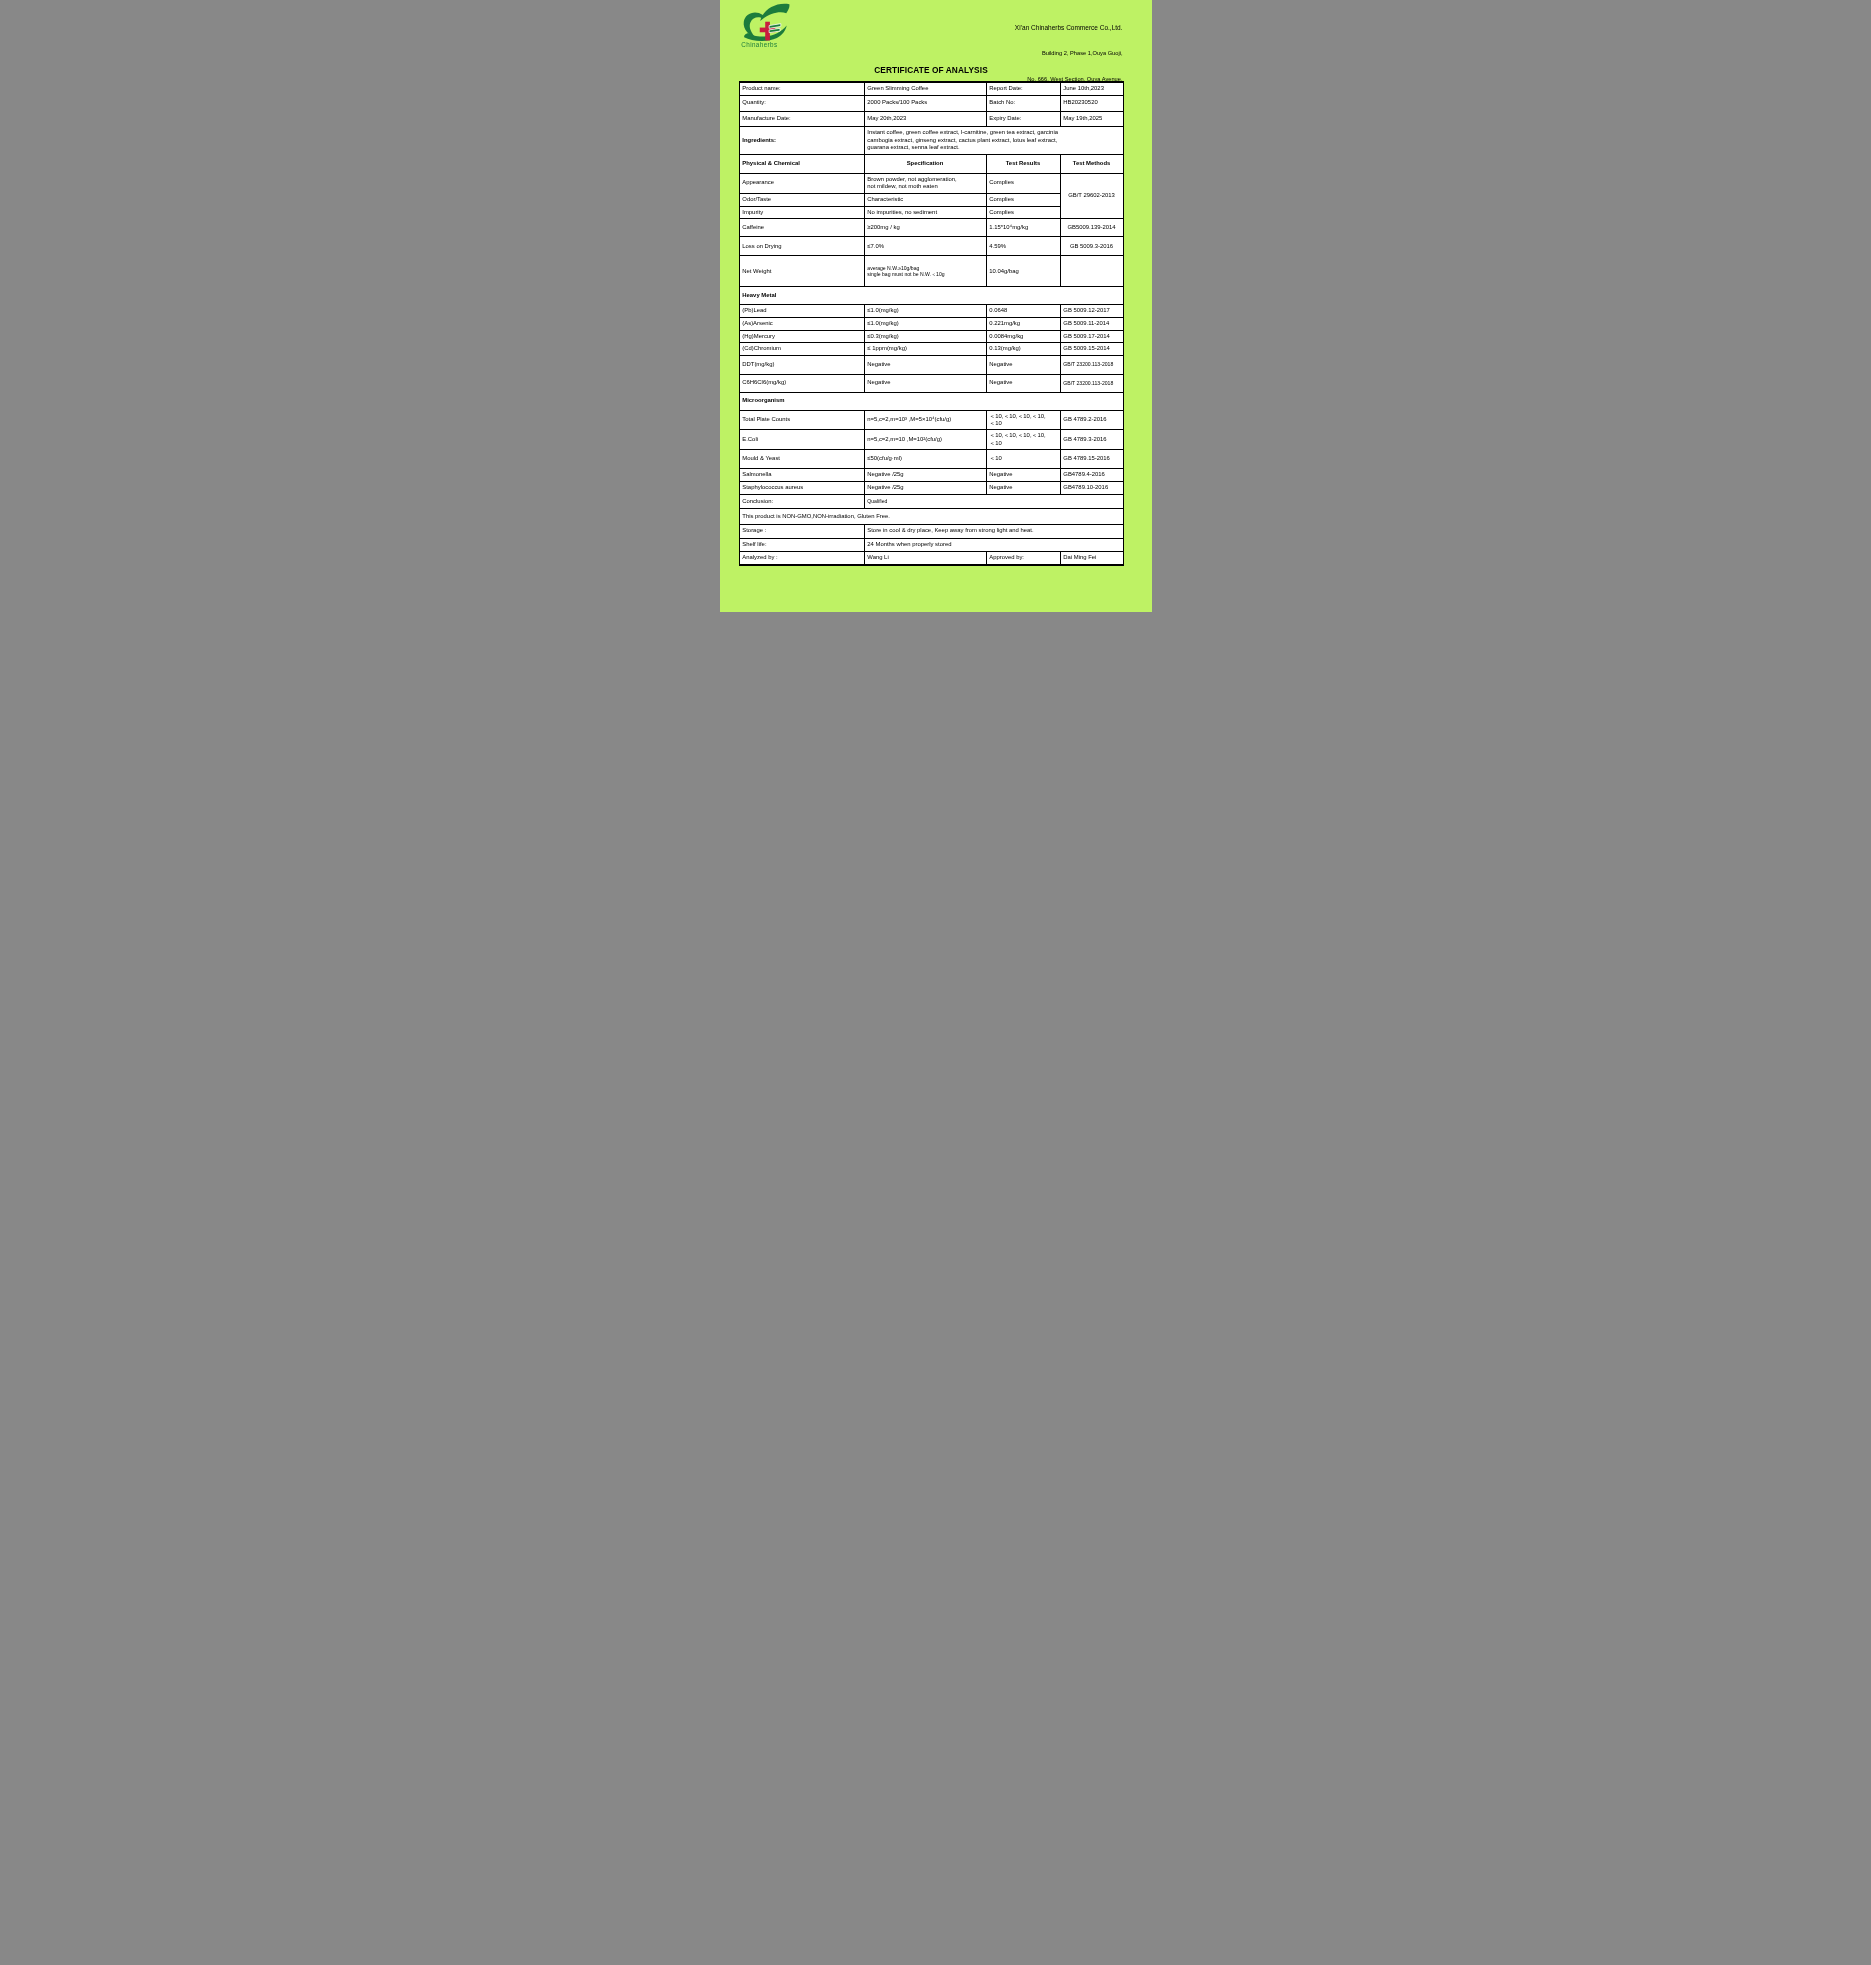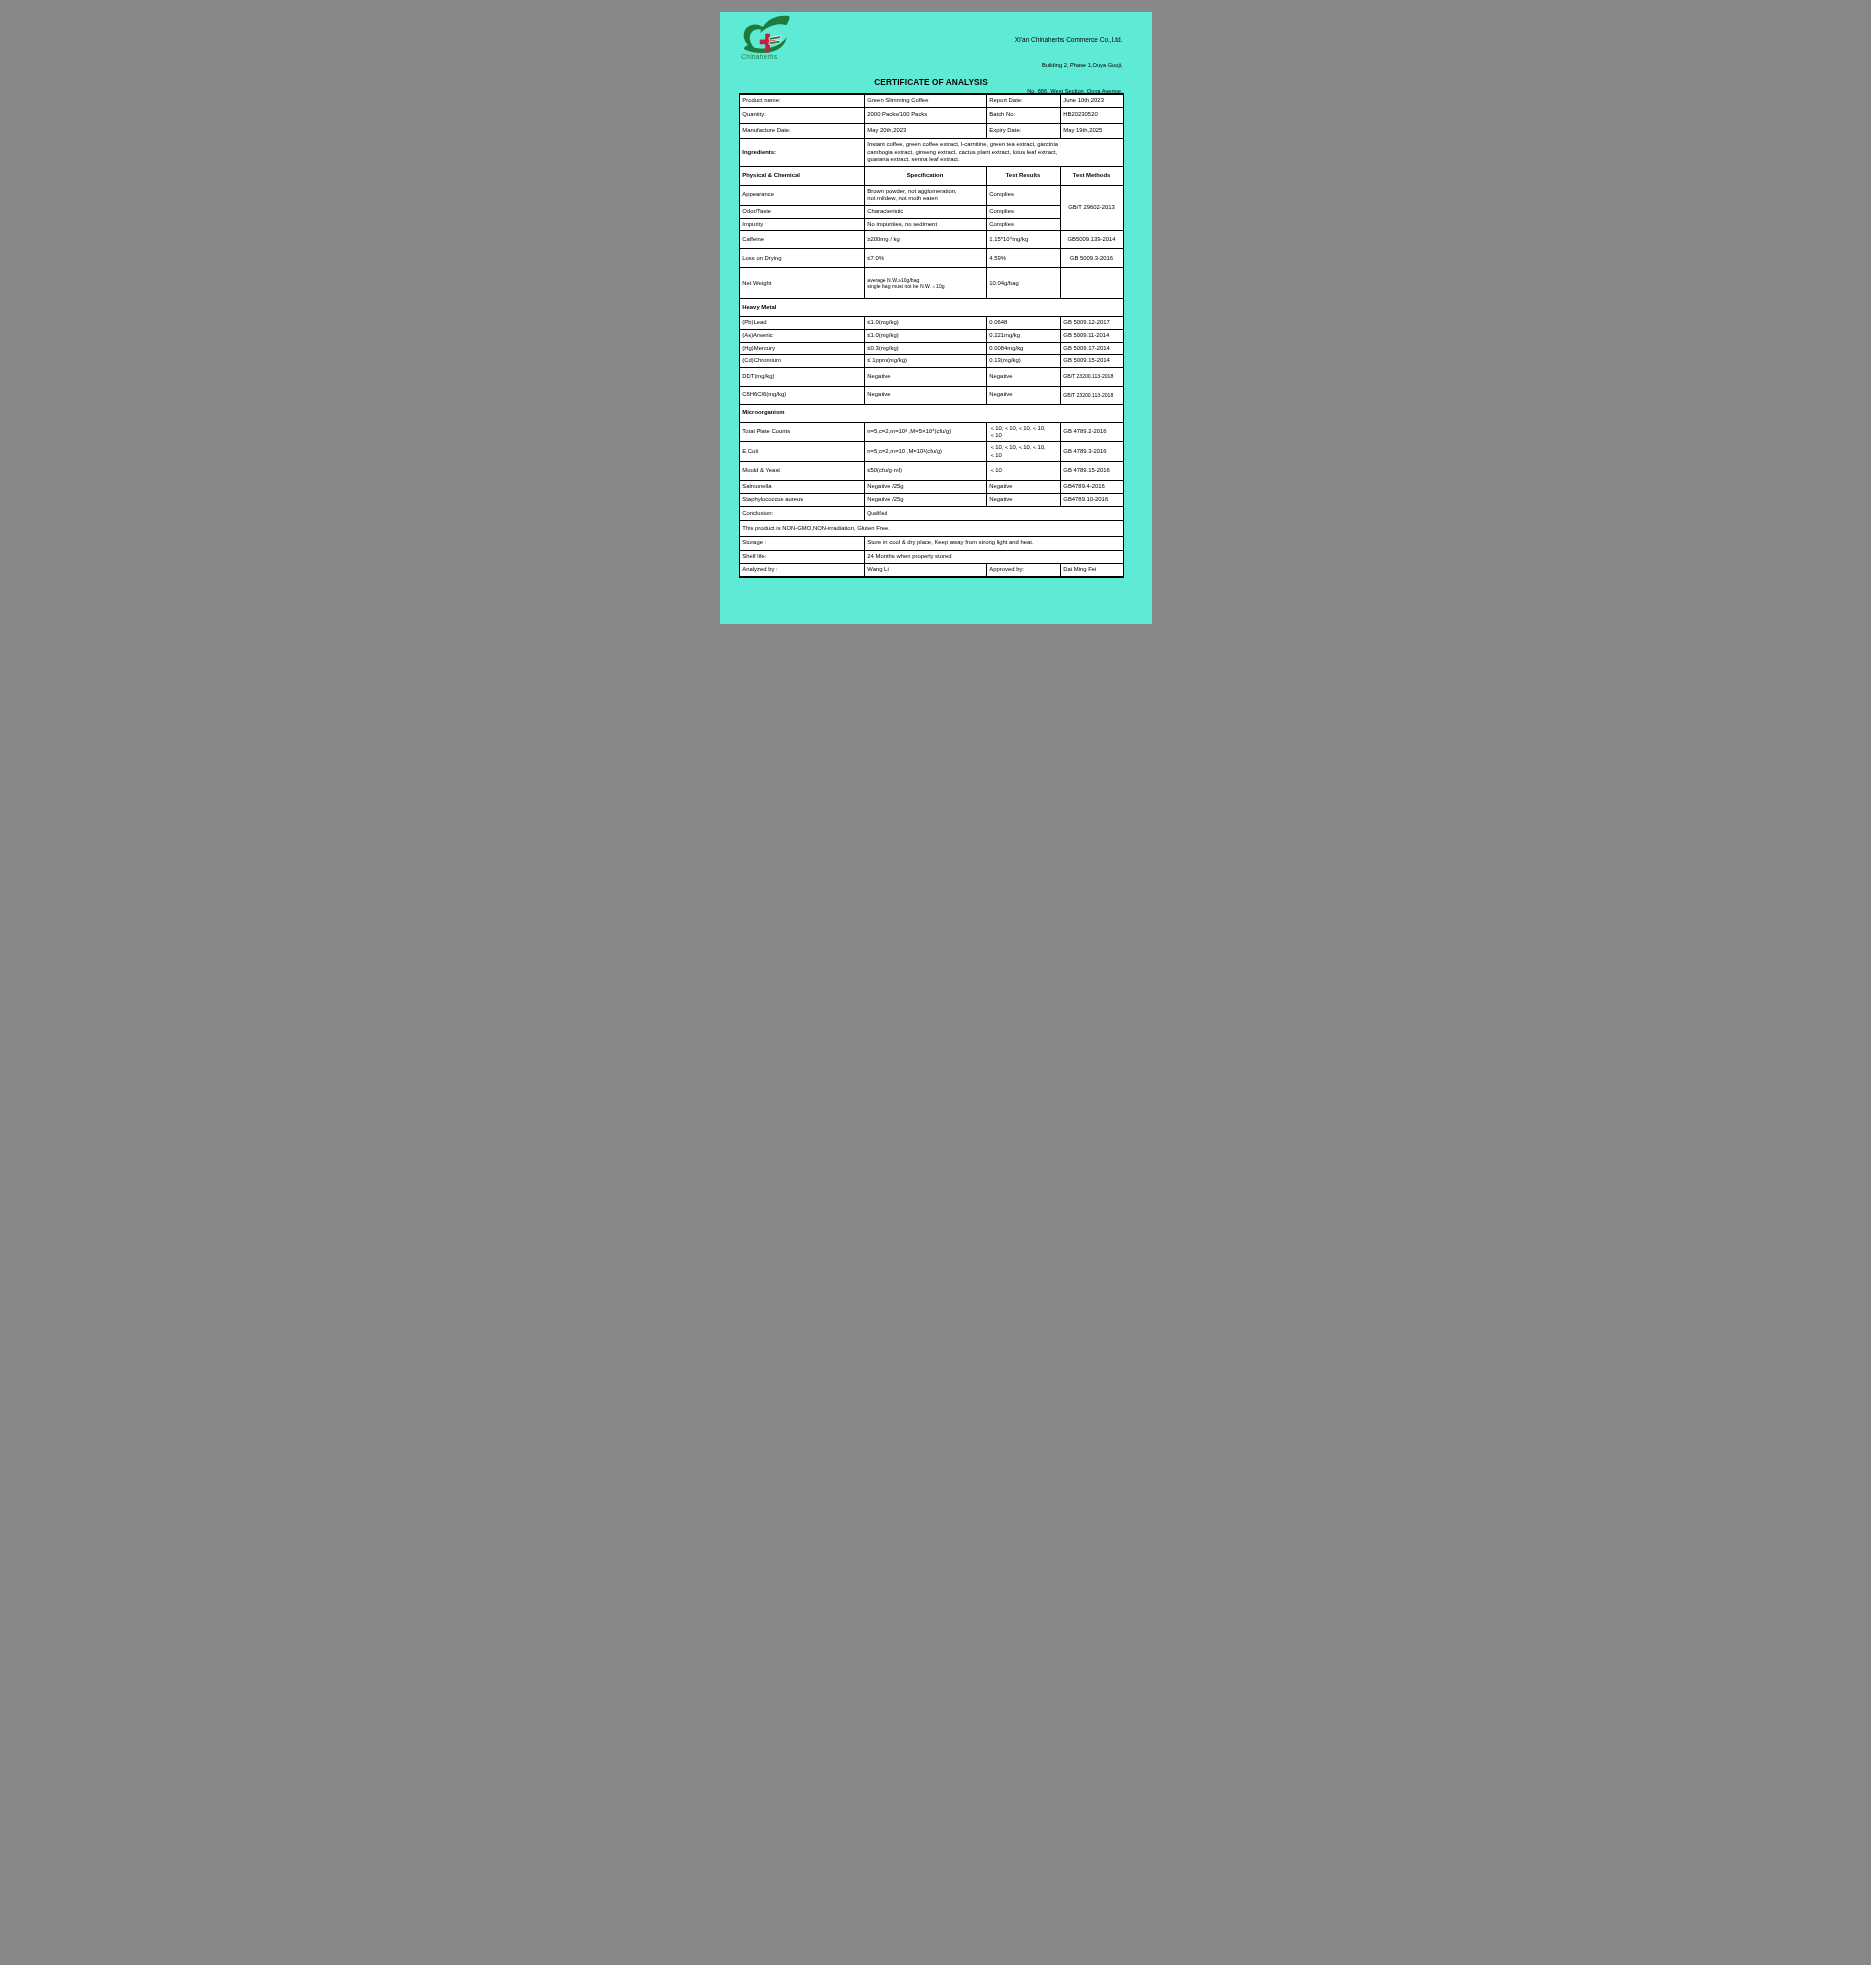--- a/index.html
+++ b/index.html
@@ -1,16 +1,16 @@
 <!DOCTYPE html>
 <html style="font-size:6.3px"><head>
 <meta charset="utf-8">
 <style>
   html,body{margin:0;padding:0;background:#888;}
-  .page{position:relative;width:432px;height:612px;background:#5eead4;margin:12px auto;
+  .page{position:relative;width:432px;height:612px;background:#bef264;margin:0 auto;
         font-family:"Liberation Sans","DejaVu Sans",sans-serif;color:#000;overflow:hidden;}
   
   .logo{position:absolute;left:21px;top:3.1px;width:55px;}
   .logo svg{display:block;}
   .brand{color:#1c7c3c;font-size:6.3px;letter-spacing:0.4px;margin-top:-1.6px;padding-left:0.8px;}
   .company{position:absolute;top:5.5px;right:29px;text-align:right;line-height:8.5px;
            font-size:5.7px;white-space:pre;}
   .company .co-name{font-size:6.5px;line-height:9.8px;}
   .title{position:absolute;top:65px;left:19px;width:385px;text-align:center;
          font-size:8.3px;font-weight:bold;letter-spacing:0.1px;}

